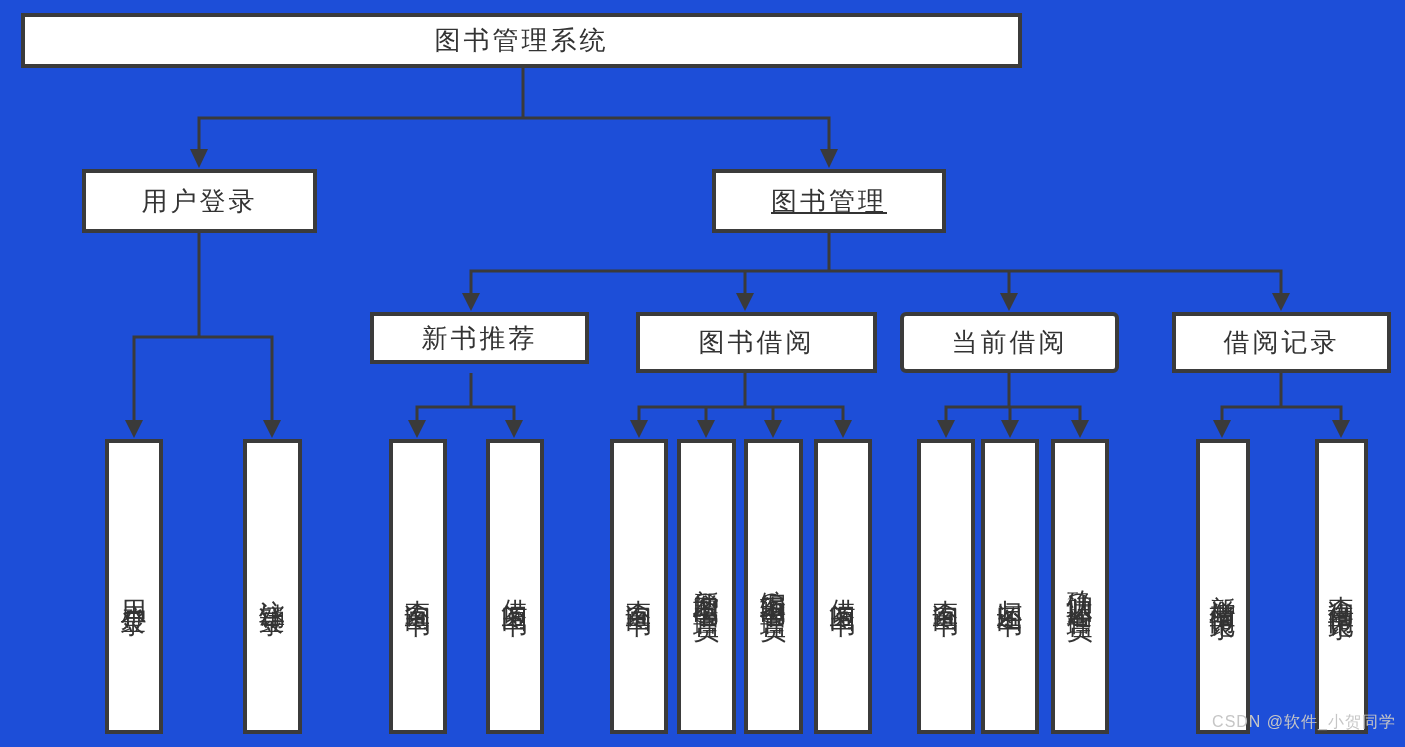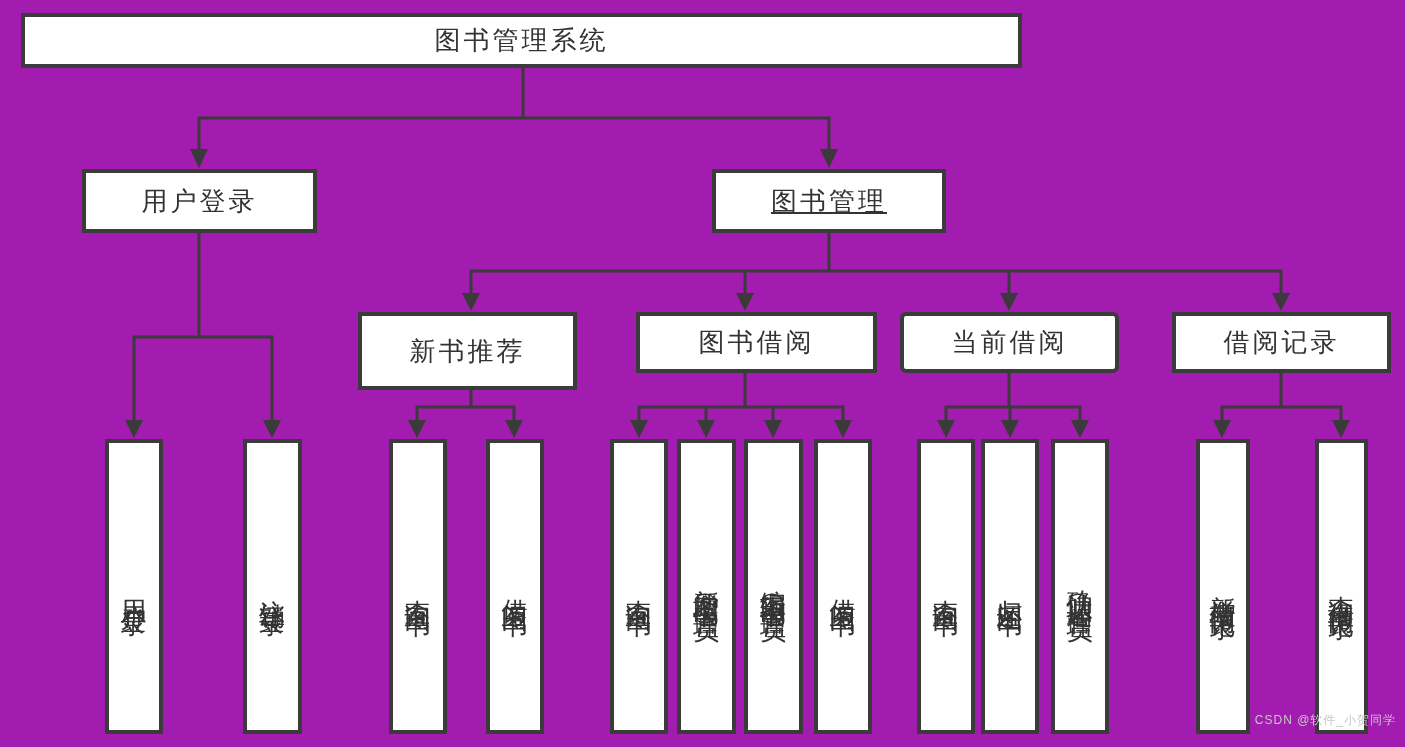--- a/index.html
+++ b/index.html
@@ -1,20 +1,20 @@
 <!DOCTYPE html>
 <html><head>
 <meta charset="utf-8">
 <style>
   html, body { margin: 0; padding: 0; background: #ffffff; }
   #canvas {
     position: relative;
     width: 1405px;
     height: 747px;
-    background: #a21caf;
+    background: #1d4ed8;
     font-family: "Liberation Sans", "DejaVu Sans", sans-serif;
     overflow: hidden;
   }
   #wires {
     position: absolute;
     left: 0; top: 0;
     width: 1405px; height: 747px;
   }
   .node {
     position: absolute;
@@ -39,21 +39,21 @@
     letter-spacing: 4px;
     line-height: 1.0;
     color: #333333;
     white-space: nowrap;
   }
   .watermark {
     position: absolute;
     left: 1186px;
     top: 712px;
     width: 210px;
-    font-size: 12px;
+    font-size: 16px;
     color: #c6c6c6;
     letter-spacing: 1px;
     white-space: nowrap;
     text-align: right;
   }
 </style>
 </head>
 <body>
 
 <div id="canvas">
@@ -95,21 +95,21 @@
     <span>图书管理系统</span>
   </div>
 
   <div class="node h" style="left:82px; top:169px; width:235px; height:64px;">
     <span>用户登录</span>
   </div>
   <div class="node h" style="left:712px; top:169px; width:234px; height:64px;text-decoration:underline;">
     <span>图书管理</span>
   </div>
 
-  <div class="node h" style="left:358px; top:312px; width:219px; height:78px;">
+  <div class="node h" style="left:370px; top:312px; width:219px; height:52px;">
     <span>新书推荐</span>
   </div>
   <div class="node h" style="left:636px; top:312px; width:241px; height:61px;">
     <span>图书借阅</span>
   </div>
   <div class="node h" style="left:900px; top:312px; width:219px; height:61px;border-radius:6px;">
     <span>当前借阅</span>
   </div>
   <div class="node h" style="left:1172px; top:312px; width:219px; height:61px;">
     <span>借阅记录</span>

